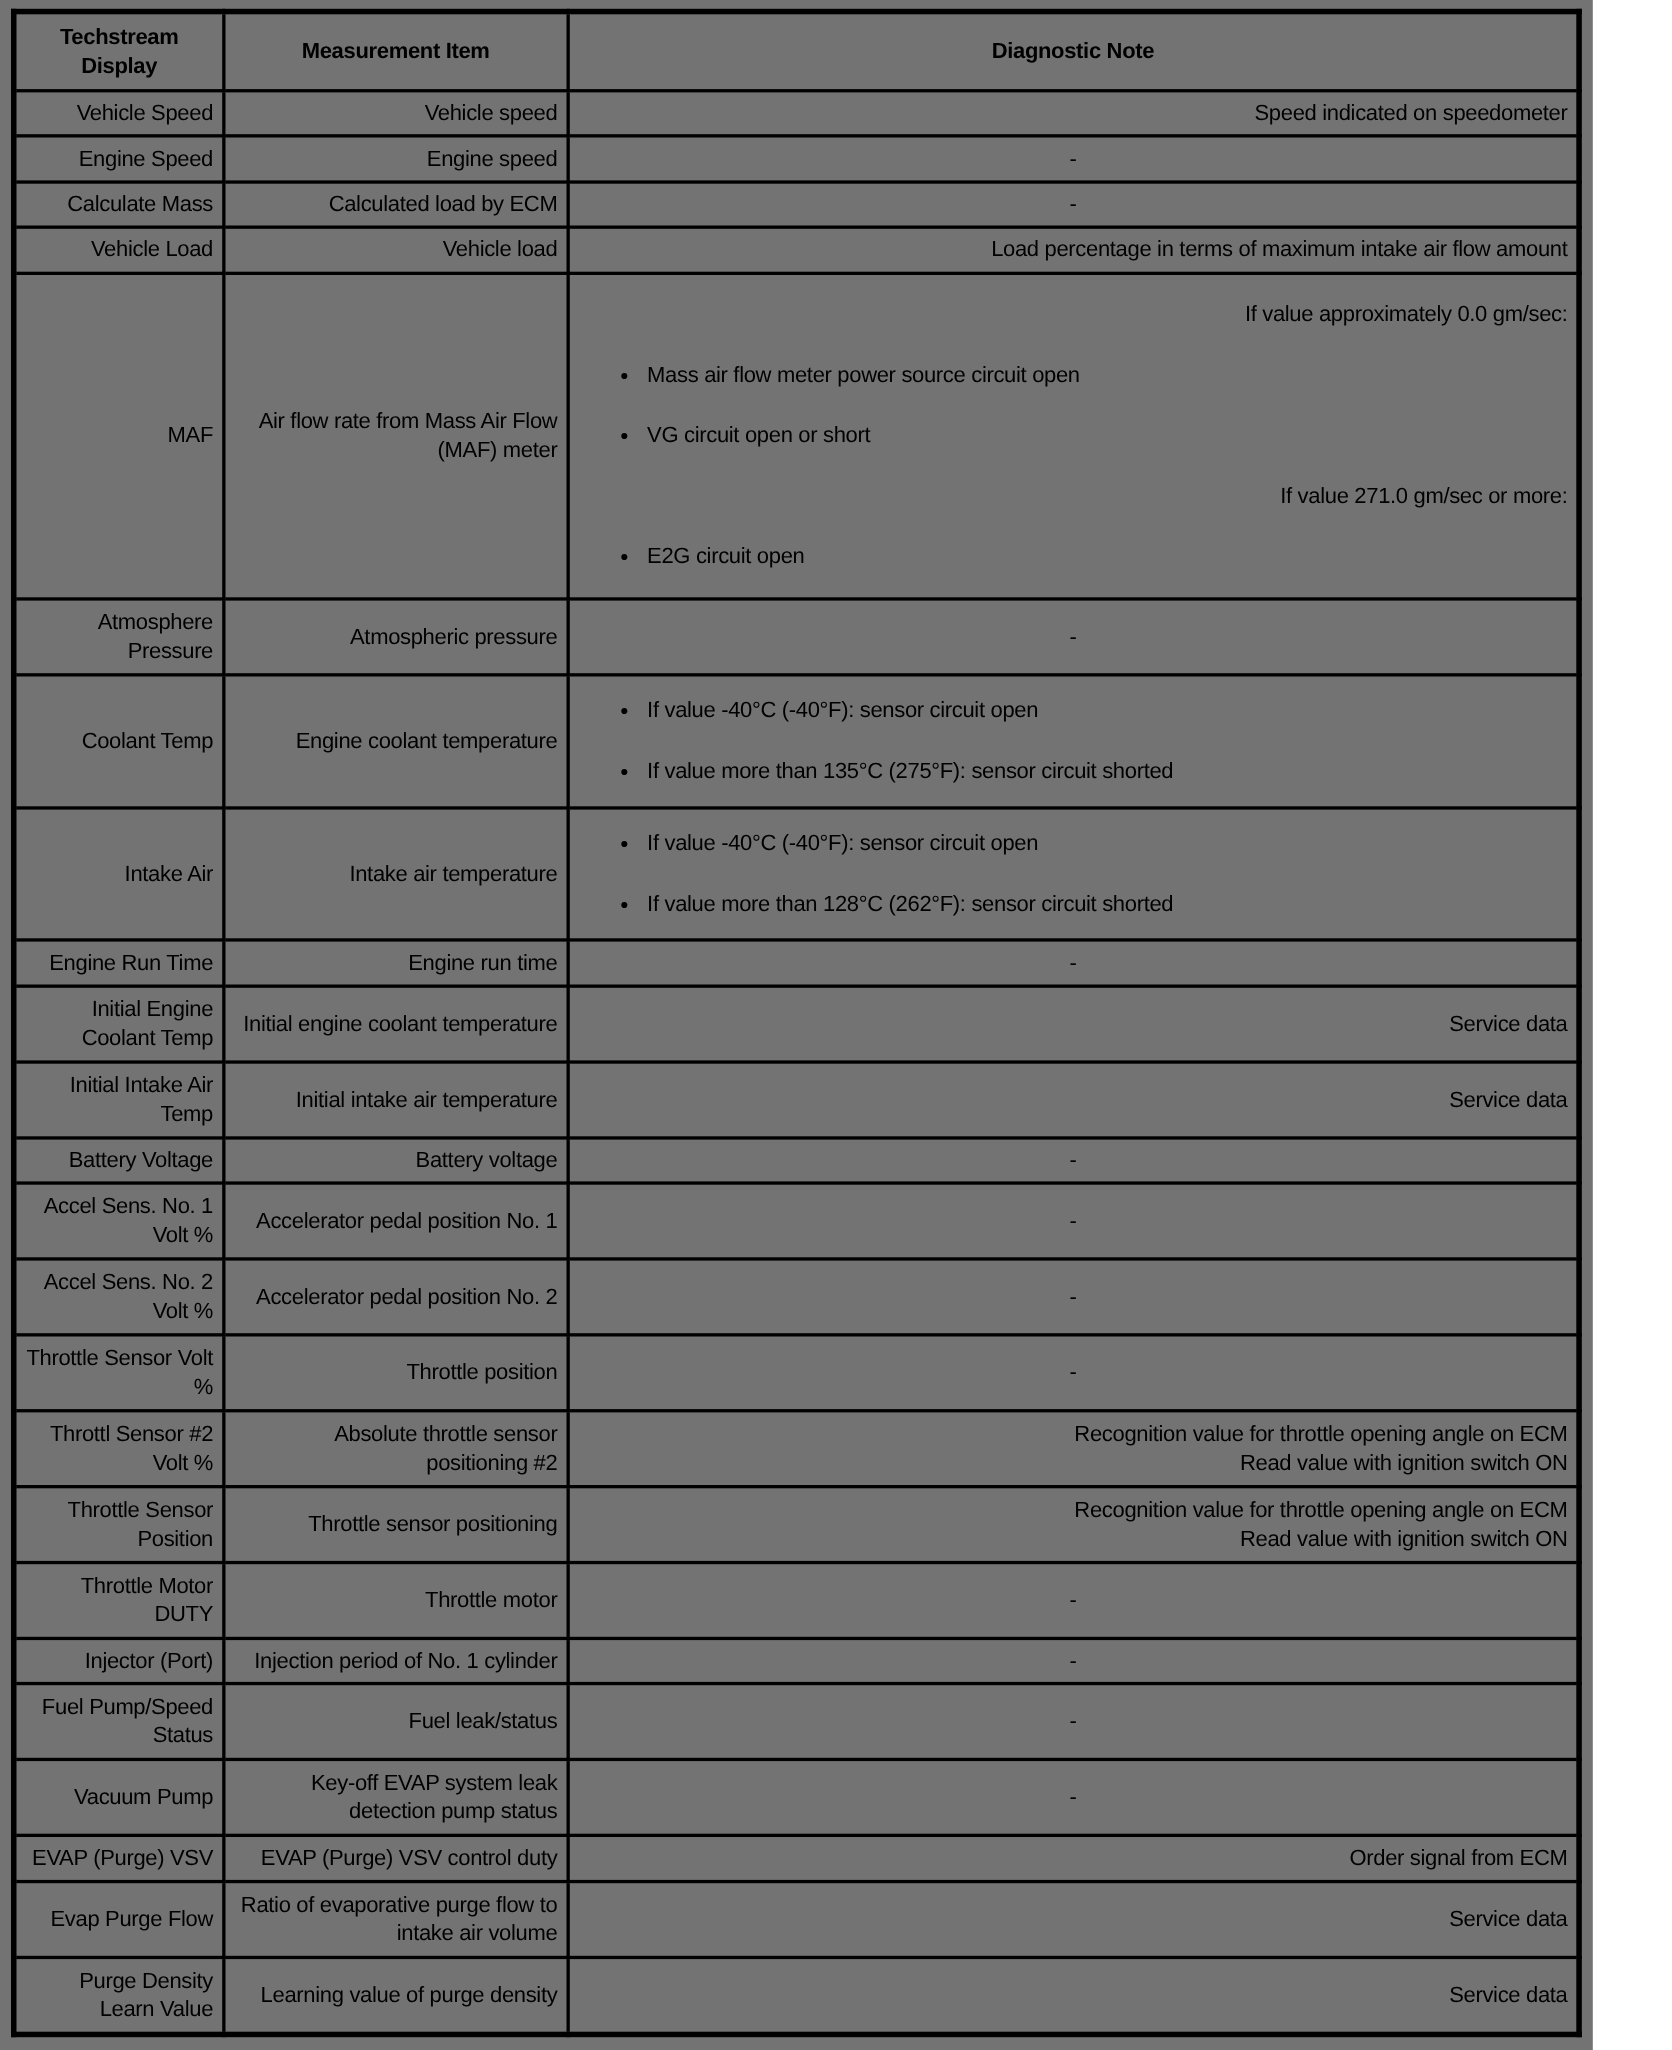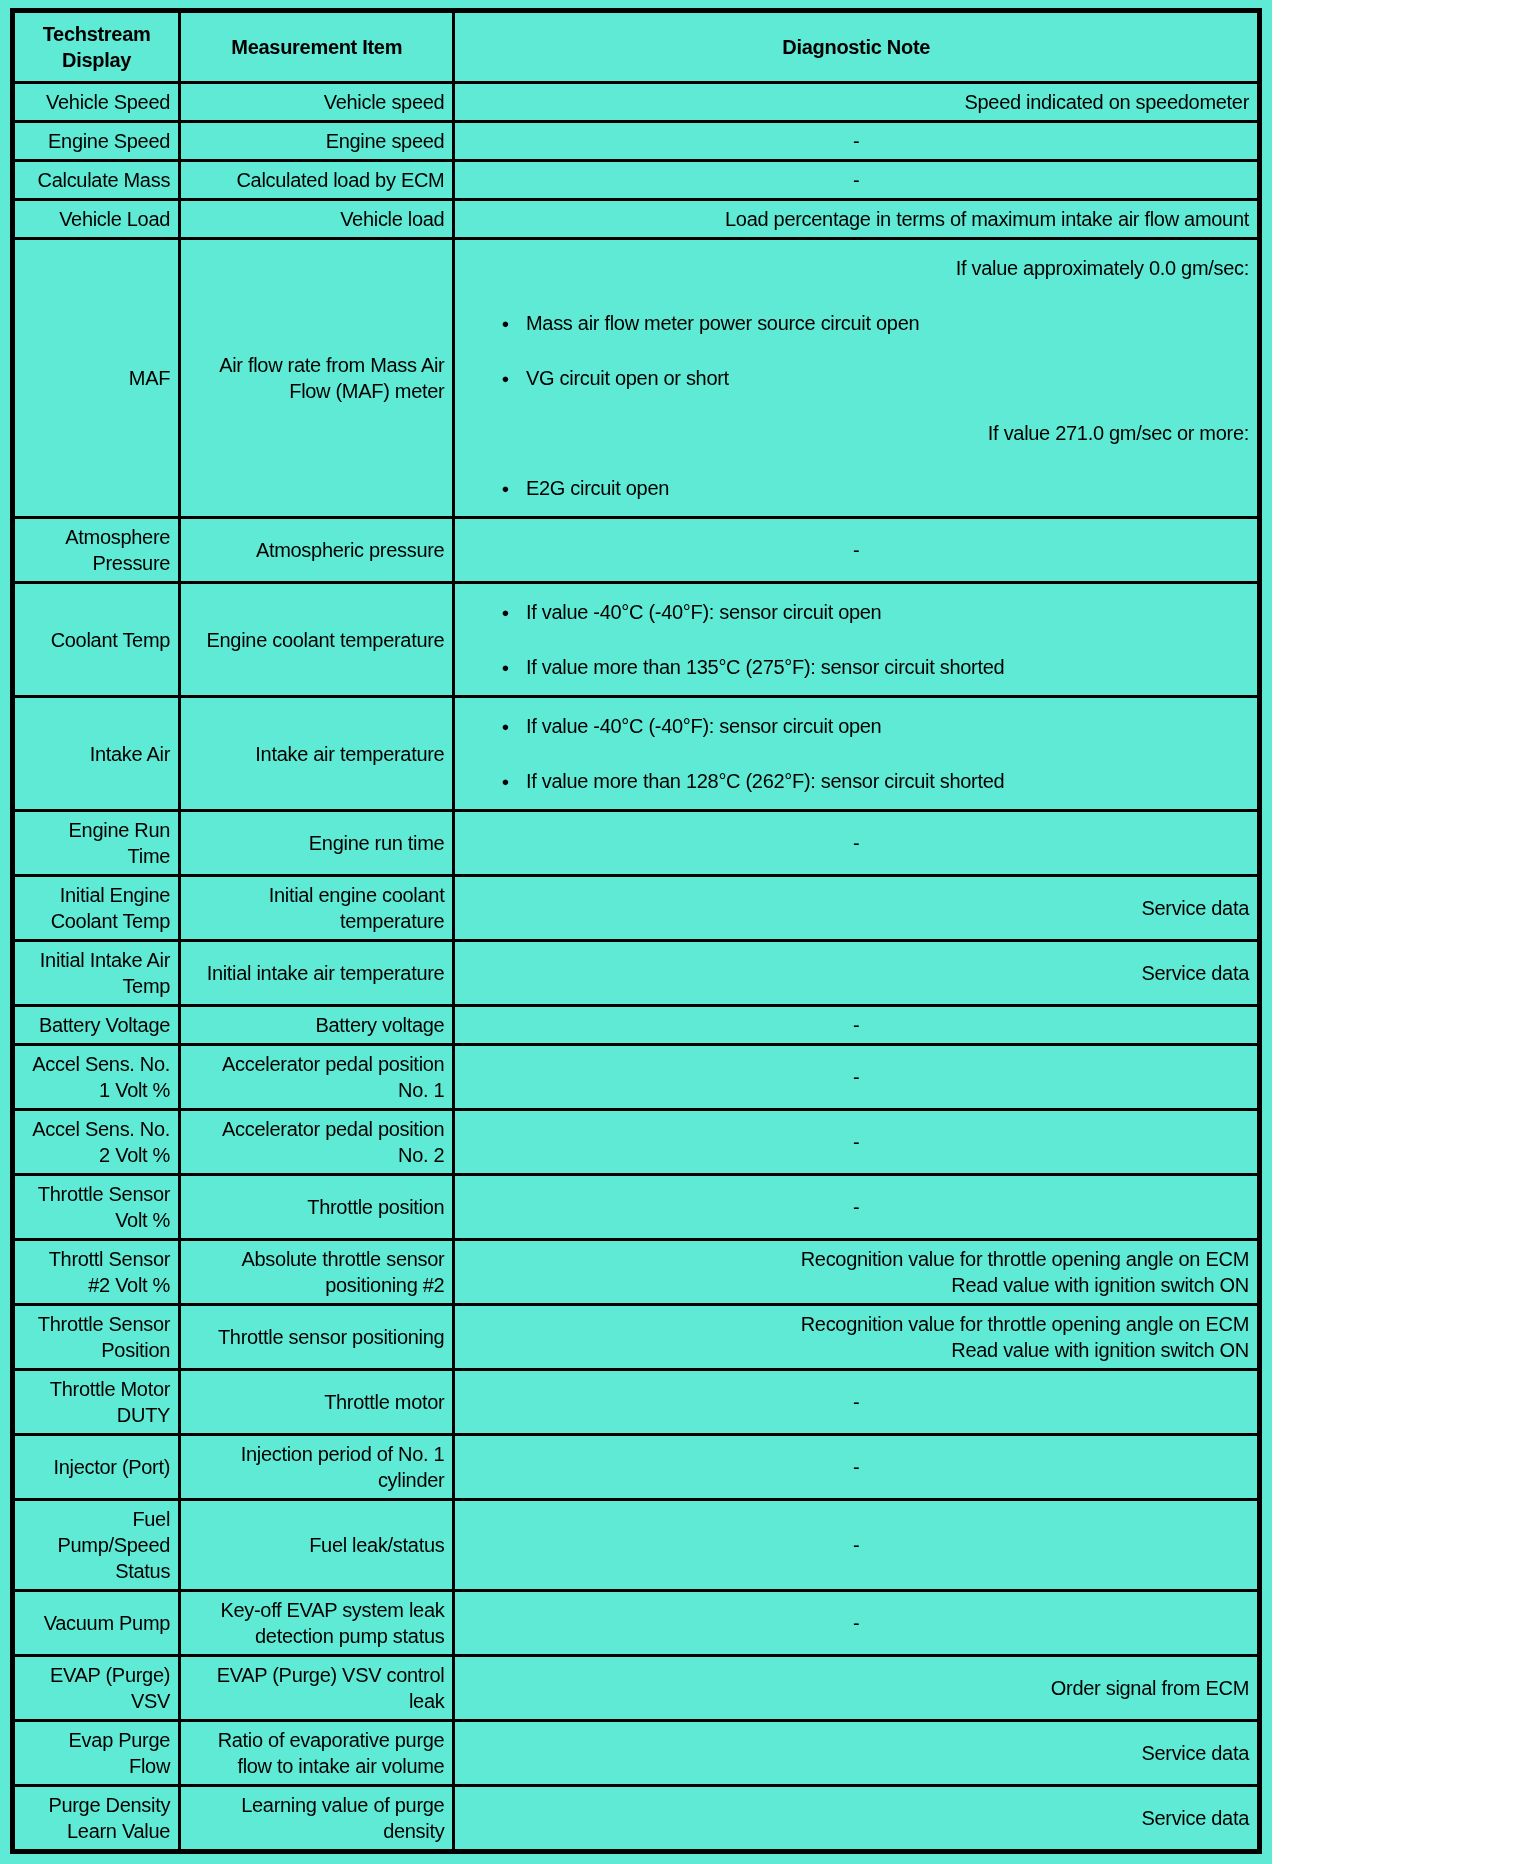--- a/index.html
+++ b/index.html
@@ -3,25 +3,25 @@
 <meta charset="utf-8">
 <style>
   html, body {
     margin: 0;
     padding: 0;
     background: #ffffff;
     color: #000000;
     font-family: "Liberation Sans", "DejaVu Sans", sans-serif;
   }
   .page {
-    width: 1272px;
+    width: 1448px;
     height: 1864px;
     box-sizing: border-box;
     padding: 8px 10px 10px 10px;
-    background: #5eead4;
+    background: #737373;
   }
   table.diag-table {
     border-collapse: collapse;
     width: 100%;
     height: 1844px;
     table-layout: fixed;
     border: 5px solid #000000;
     font-size: 20px;
     letter-spacing: -0.3px;
   }
@@ -230,21 +230,21 @@
           <td class="cell-item">Fuel leak/status</td>
           <td class="cell-note dash-cell"><span>-</span></td>
         </tr>
         <tr>
           <td class="cell-display">Vacuum Pump</td>
           <td class="cell-item">Key-off EVAP system leak detection pump status</td>
           <td class="cell-note dash-cell"><span>-</span></td>
         </tr>
         <tr>
           <td class="cell-display">EVAP (Purge) VSV</td>
-          <td class="cell-item">EVAP (Purge) VSV control leak</td>
+          <td class="cell-item">EVAP (Purge) VSV control duty</td>
           <td class="cell-note">
             <div class="note-line">Order signal from ECM</div>
           </td>
         </tr>
         <tr>
           <td class="cell-display">Evap Purge Flow</td>
           <td class="cell-item">Ratio of evaporative purge flow to intake air volume</td>
           <td class="cell-note">
             <div class="note-line">Service data</div>
           </td>

